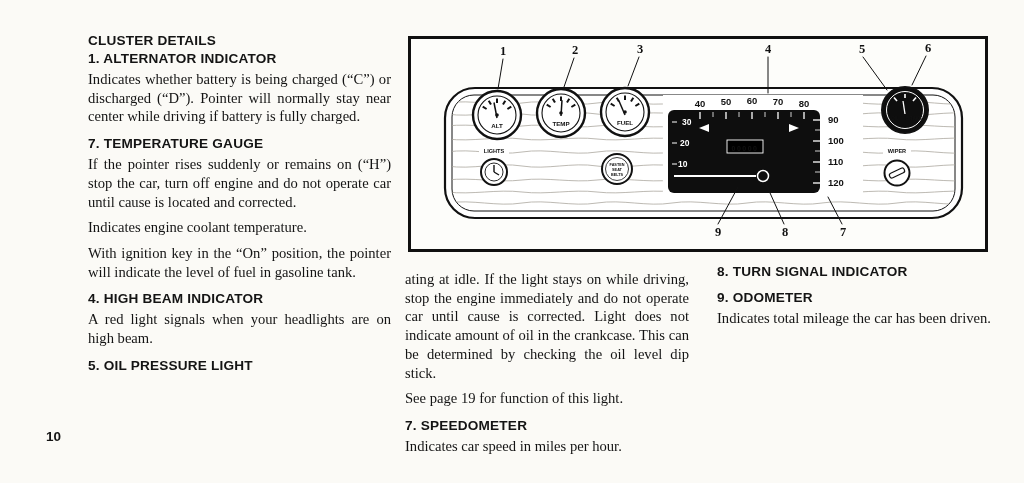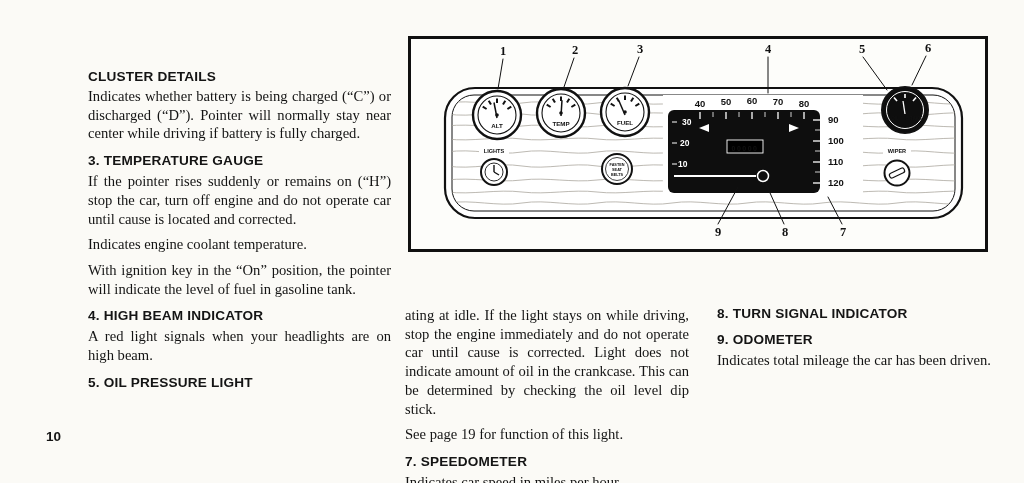--- a/index.html
+++ b/index.html
@@ -4,24 +4,24 @@
 <style>
   * { margin:0; padding:0; box-sizing:border-box; }
   html,body { width:1024px; height:483px; }
   body {
     position:relative;
     background:#fbfaf6;
     font-family:"Liberation Serif", serif;
     color:#141414;
     overflow:hidden;
   }
-  .col { position:absolute; text-align:justify; font-size:14.6px; line-height:18.7px;margin-top:36px; }
+  .col { position:absolute; text-align:justify; font-size:14.6px; line-height:18.7px; }
   .col-left  { left:88px;  top:33px;  width:303px; }
   .col-mid   { left:405px; top:270px; width:284px; }
-  .col-right { left:717px; top:270px; width:274px; }
+  .col-right { left:717px; top:264px; width:274px; }
   .doc-title, .sec-heading {
     font-family:"Liberation Sans", sans-serif;
     font-weight:bold;
     font-size:13.6px;
     letter-spacing:.2px;
     text-align:left;
     line-height:16px;
   }
   .doc-title { margin-bottom:2px; }
   .sec-heading { margin-top:10px; margin-bottom:3px; }
@@ -45,22 +45,23 @@
   svg text.gauge-label { font-size:6.2px; font-weight:bold; text-anchor:middle; }
   svg text.tiny-label { font-size:5.6px; font-weight:bold; text-anchor:middle; }
   svg text.speedo-num { font-size:9.5px; font-weight:bold; }
   svg text.speedo-num-w { font-size:8.5px; font-weight:bold; fill:#fff; }
 </style>
 </head>
 <body>
 
 <div class="col col-left">
   <div class="doc-title">CLUSTER DETAILS</div>
+  <div class="sec-heading first">1. ALTERNATOR INDICATOR</div>
   <p class="body">Indicates whether battery is being charged (“C”) or discharged (“D”). Pointer will normally stay near center while driving if battery is fully charged.</p>
-  <div class="sec-heading">3. TEMPERATURE GAUGE</div>
+  <div class="sec-heading">7. TEMPERATURE GAUGE</div>
   <p class="body">If the pointer rises suddenly or remains on (“H”) stop the car, turn off engine and do not operate car until cause is located and corrected.</p>
   <p class="body">Indicates engine coolant temperature.</p>
   <p class="body">With ignition key in the “On” position, the pointer will indicate the level of fuel in gasoline tank.</p>
   <div class="sec-heading">4. HIGH BEAM INDICATOR</div>
   <p class="body">A red light signals when your headlights are on high beam.</p>
   <div class="sec-heading">5. OIL PRESSURE LIGHT</div>
 </div>
 
 <div class="col col-mid">
   <p class="body">ating at idle. If the light stays on while driving, stop the engine immediately and do not operate car until cause is corrected. Light does not indicate amount of oil in the crankcase. This can be determined by checking the oil level dip stick.</p>

